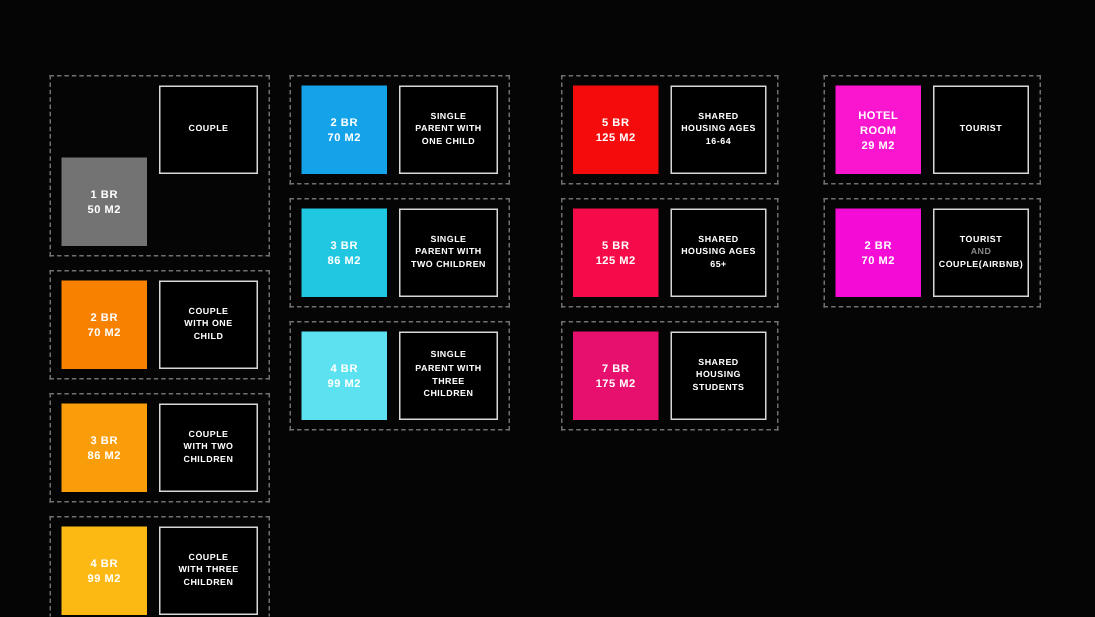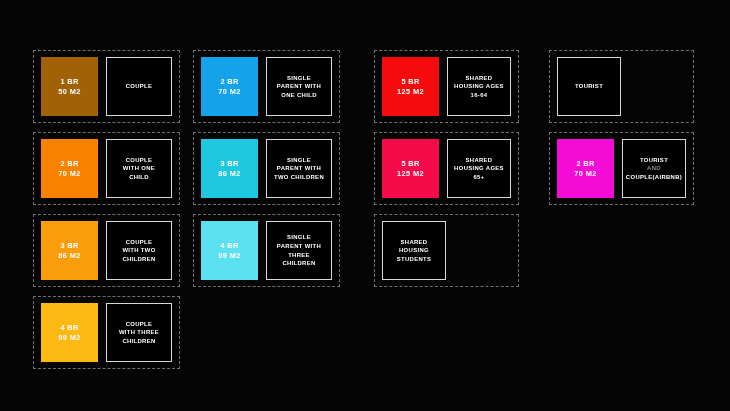--- a/index.html
+++ b/index.html
@@ -102,21 +102,21 @@
   .col-2 .label { width: 64px; }
   .col-3 .label { width: 64px; }
 </style>
 </head>
 <body style="background: rgb(5, 5, 5);">
 
 <div id="board" style="background: rgb(5, 5, 5);">
   <div class="columns">
       <div class="column col-0">
         <div class="pair" style="border-color: rgb(112, 112, 112);">
-          <div class="swatch" style="background: #a16207;">
+          <div class="swatch" style="background: #737373; margin-top: 48px;">
             <div class="line">1 BR</div>
             <div class="line">50 M2</div>
           </div>
           <div class="label" style="border-color: rgb(216, 216, 216);">
             <div class="line">COUPLE</div>
           </div>
         </div>
         <div class="pair" style="border-color: rgb(112, 112, 112);">
           <div class="swatch" style="background: rgb(249, 129, 0);">
             <div class="line">2 BR</div>
@@ -204,29 +204,38 @@
             <div class="line">5 BR</div>
             <div class="line">125 M2</div>
           </div>
           <div class="label" style="border-color: rgb(216, 216, 216);">
             <div class="line">SHARED</div>
             <div class="line">HOUSING AGES</div>
             <div class="line">65+</div>
           </div>
         </div>
         <div class="pair" style="border-color: rgb(112, 112, 112);">
+          <div class="swatch" style="background: rgb(232, 16, 110);">
+            <div class="line">7 BR</div>
+            <div class="line">175 M2</div>
+          </div>
           <div class="label" style="border-color: rgb(216, 216, 216);">
             <div class="line">SHARED</div>
             <div class="line">HOUSING</div>
             <div class="line">STUDENTS</div>
           </div>
         </div>
       </div>
       <div class="column col-3">
         <div class="pair" style="border-color: rgb(112, 112, 112);">
+          <div class="swatch" style="background: rgb(250, 21, 207);">
+            <div class="line">HOTEL</div>
+            <div class="line">ROOM</div>
+            <div class="line">29 M2</div>
+          </div>
           <div class="label" style="border-color: rgb(216, 216, 216);">
             <div class="line">TOURIST</div>
           </div>
         </div>
         <div class="pair" style="border-color: rgb(112, 112, 112);">
           <div class="swatch" style="background: rgb(245, 11, 214);">
             <div class="line">2 BR</div>
             <div class="line">70 M2</div>
           </div>
           <div class="label" style="border-color: rgb(216, 216, 216);">

